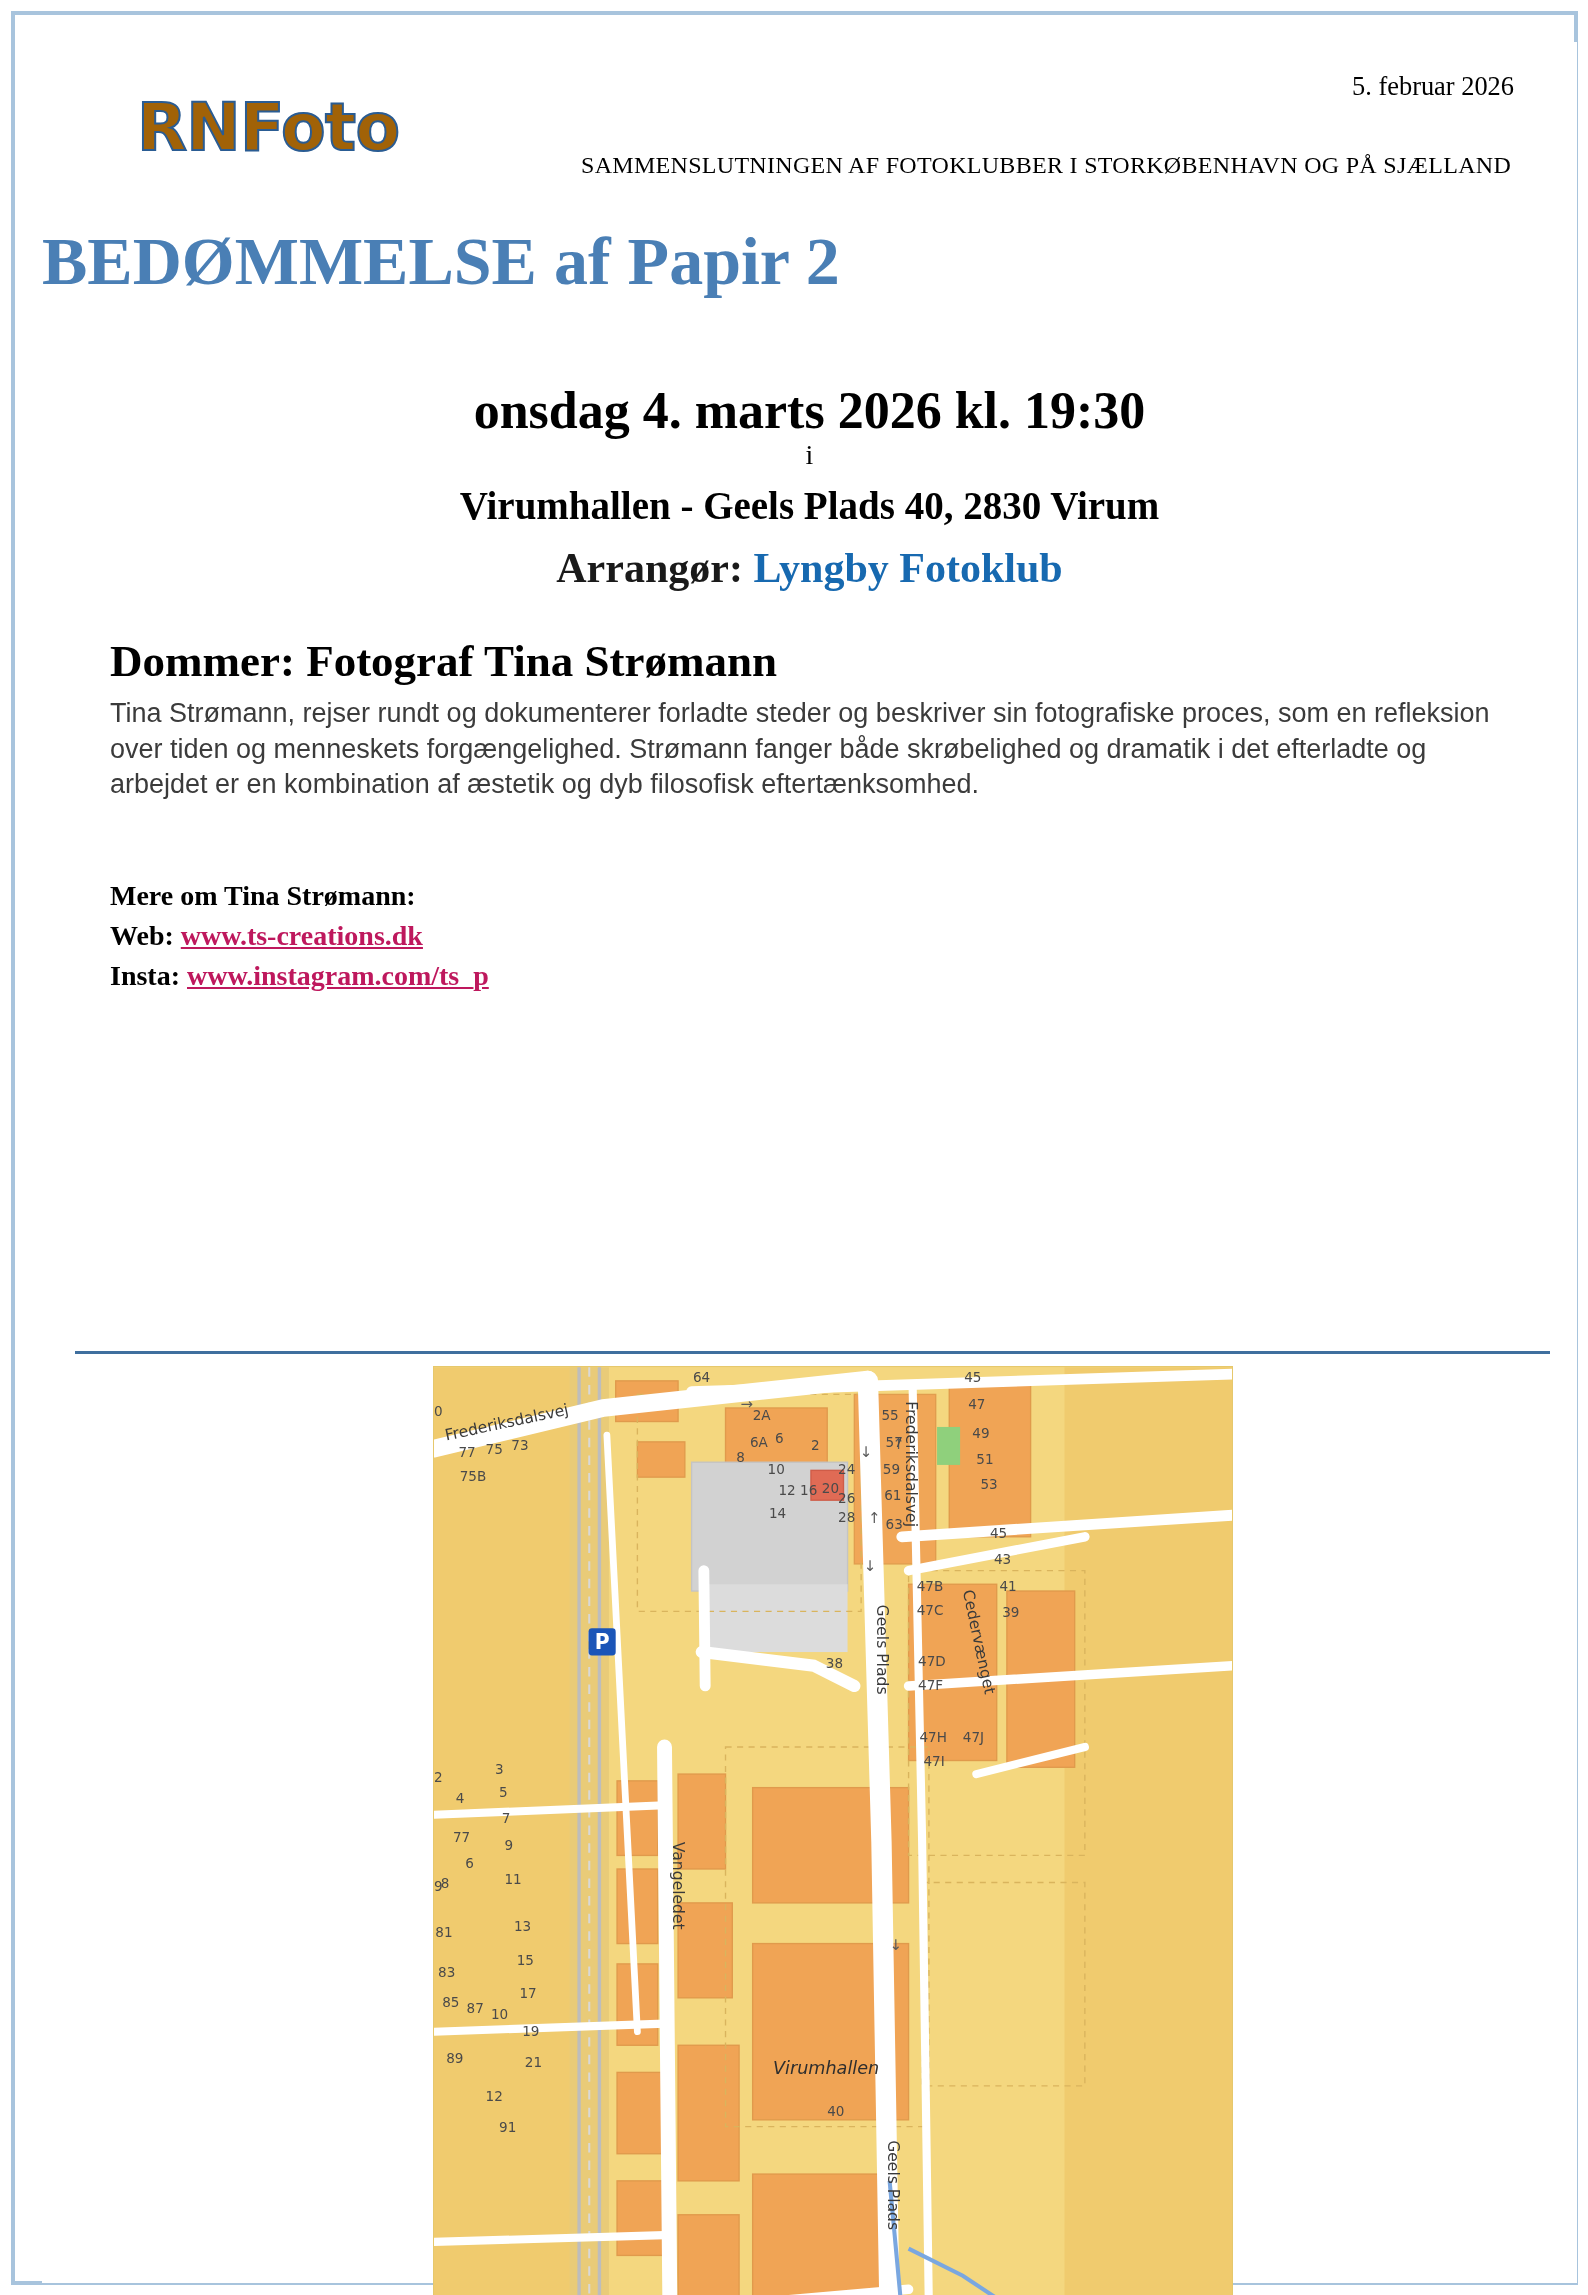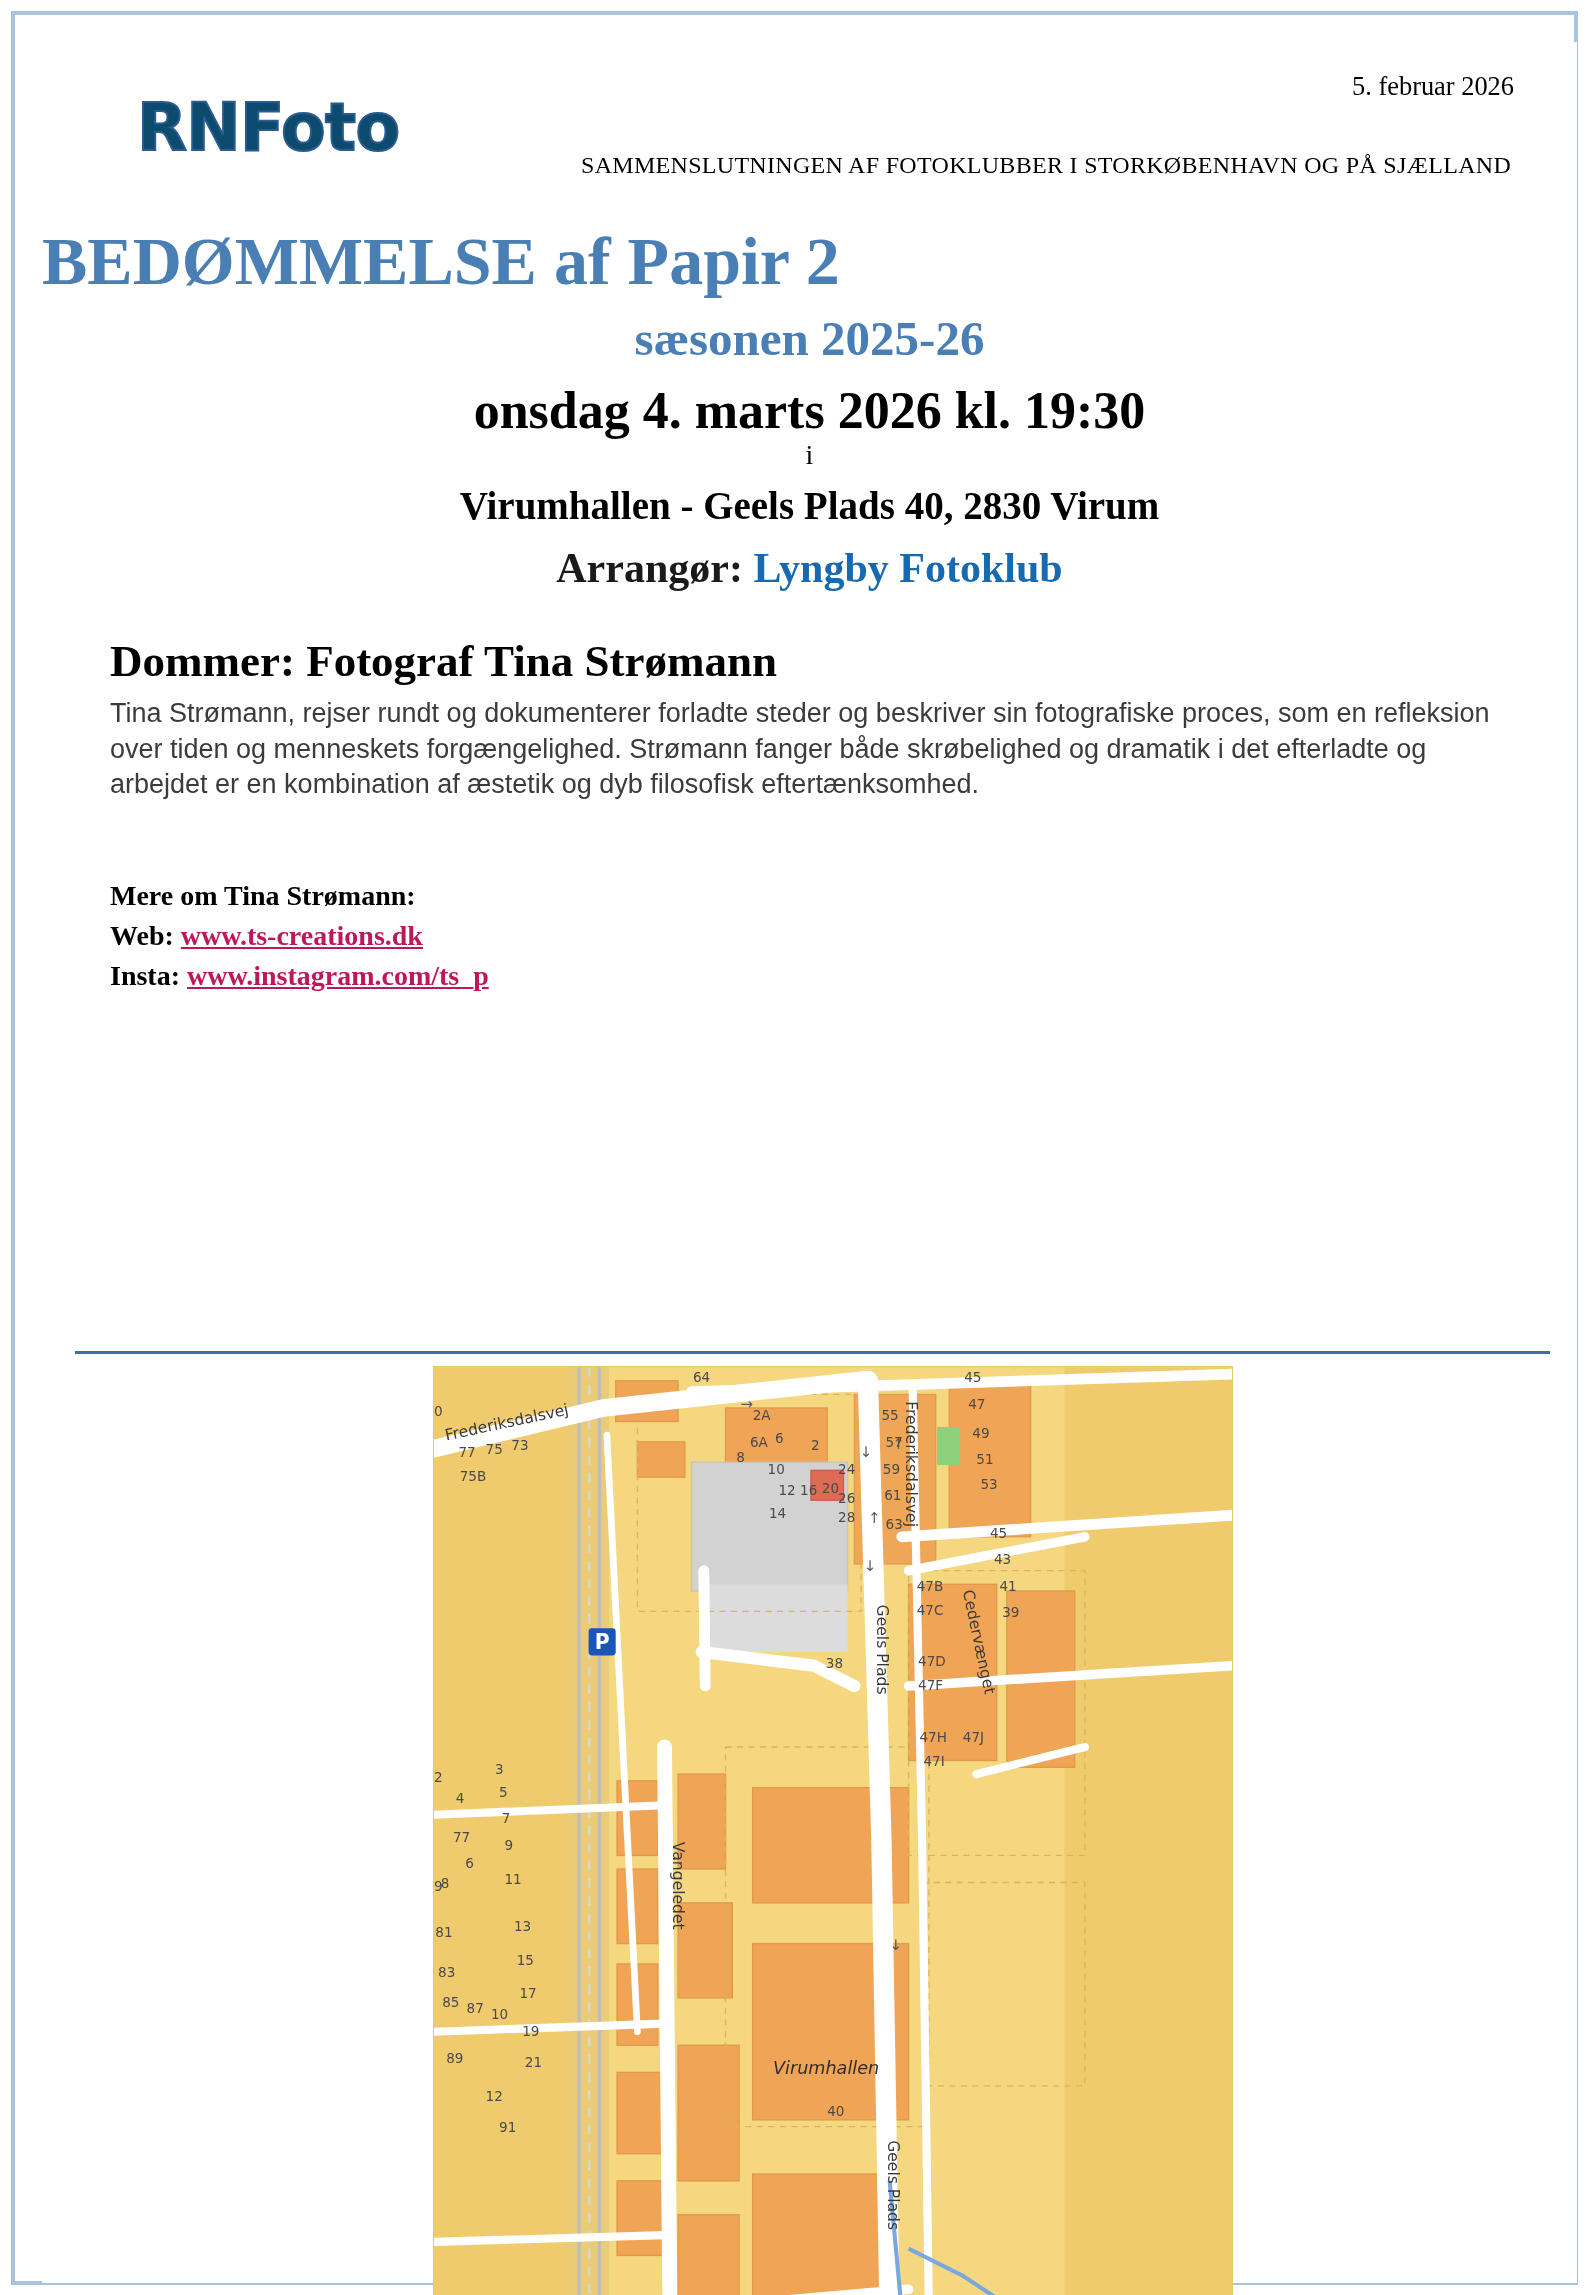--- a/index.html
+++ b/index.html
@@ -34,21 +34,21 @@
     width: 1404px;
     height: 119px;
   }
   .logo {
     position:absolute;
     left: 27px; top: 19px;
     font-family: "DejaVu Sans", sans-serif;
     font-weight: bold;
     font-size: 65px;
     letter-spacing: -0.7px;
-    color: #0c4a6e;
+    color: #a16207;
     -webkit-text-stroke: 2px #2a5c93;
     text-shadow: 0 0 0 #2a5c93;
   }
   .date-line {
     position:absolute;
     right: 0; top: 0;
     font-family: "Liberation Serif", serif;
     font-size: 26.4px;
     color: #000;
   }
@@ -176,21 +176,20 @@
 <div class="page-frame">
   <div class="page-inner">
 
     <div class="header">
       <div class="logo">RNFoto</div>
       <div class="date-line">5. februar 2026</div>
       <div class="subtitle-org">SAMMENSLUTNINGEN AF FOTOKLUBBER I STORKØBENHAVN OG PÅ SJÆLLAND</div>
     </div>
 
     <div class="t-main">BEDØMMELSE af Papir 2</div>
-    <div class="t-season">sæsonen 2025-26</div>
     <div class="t-when">onsdag 4. marts 2026 kl. 19:30</div>
     <div class="t-i">i</div>
     <div class="t-venue">Virumhallen - Geels Plads 40, 2830 Virum</div>
     <div class="t-host">
       <span class="host-label">Arrangør:</span>
       <span class="host-name">Lyngby Fotoklub</span>
     </div>
 
     <div class="judge-head">Dommer: Fotograf Tina Strømann</div>
     <div class="judge-body">Tina Strømann, rejser rundt og dokumenterer forladte steder og beskriver sin fotografiske proces, som en refleksion over tiden og menneskets forgængelighed. Strømann fanger både skrøbelighed og dramatik i det efterladte og arbejdet er en kombination af æstetik og dyb filosofisk eftertænksomhed.</div>

